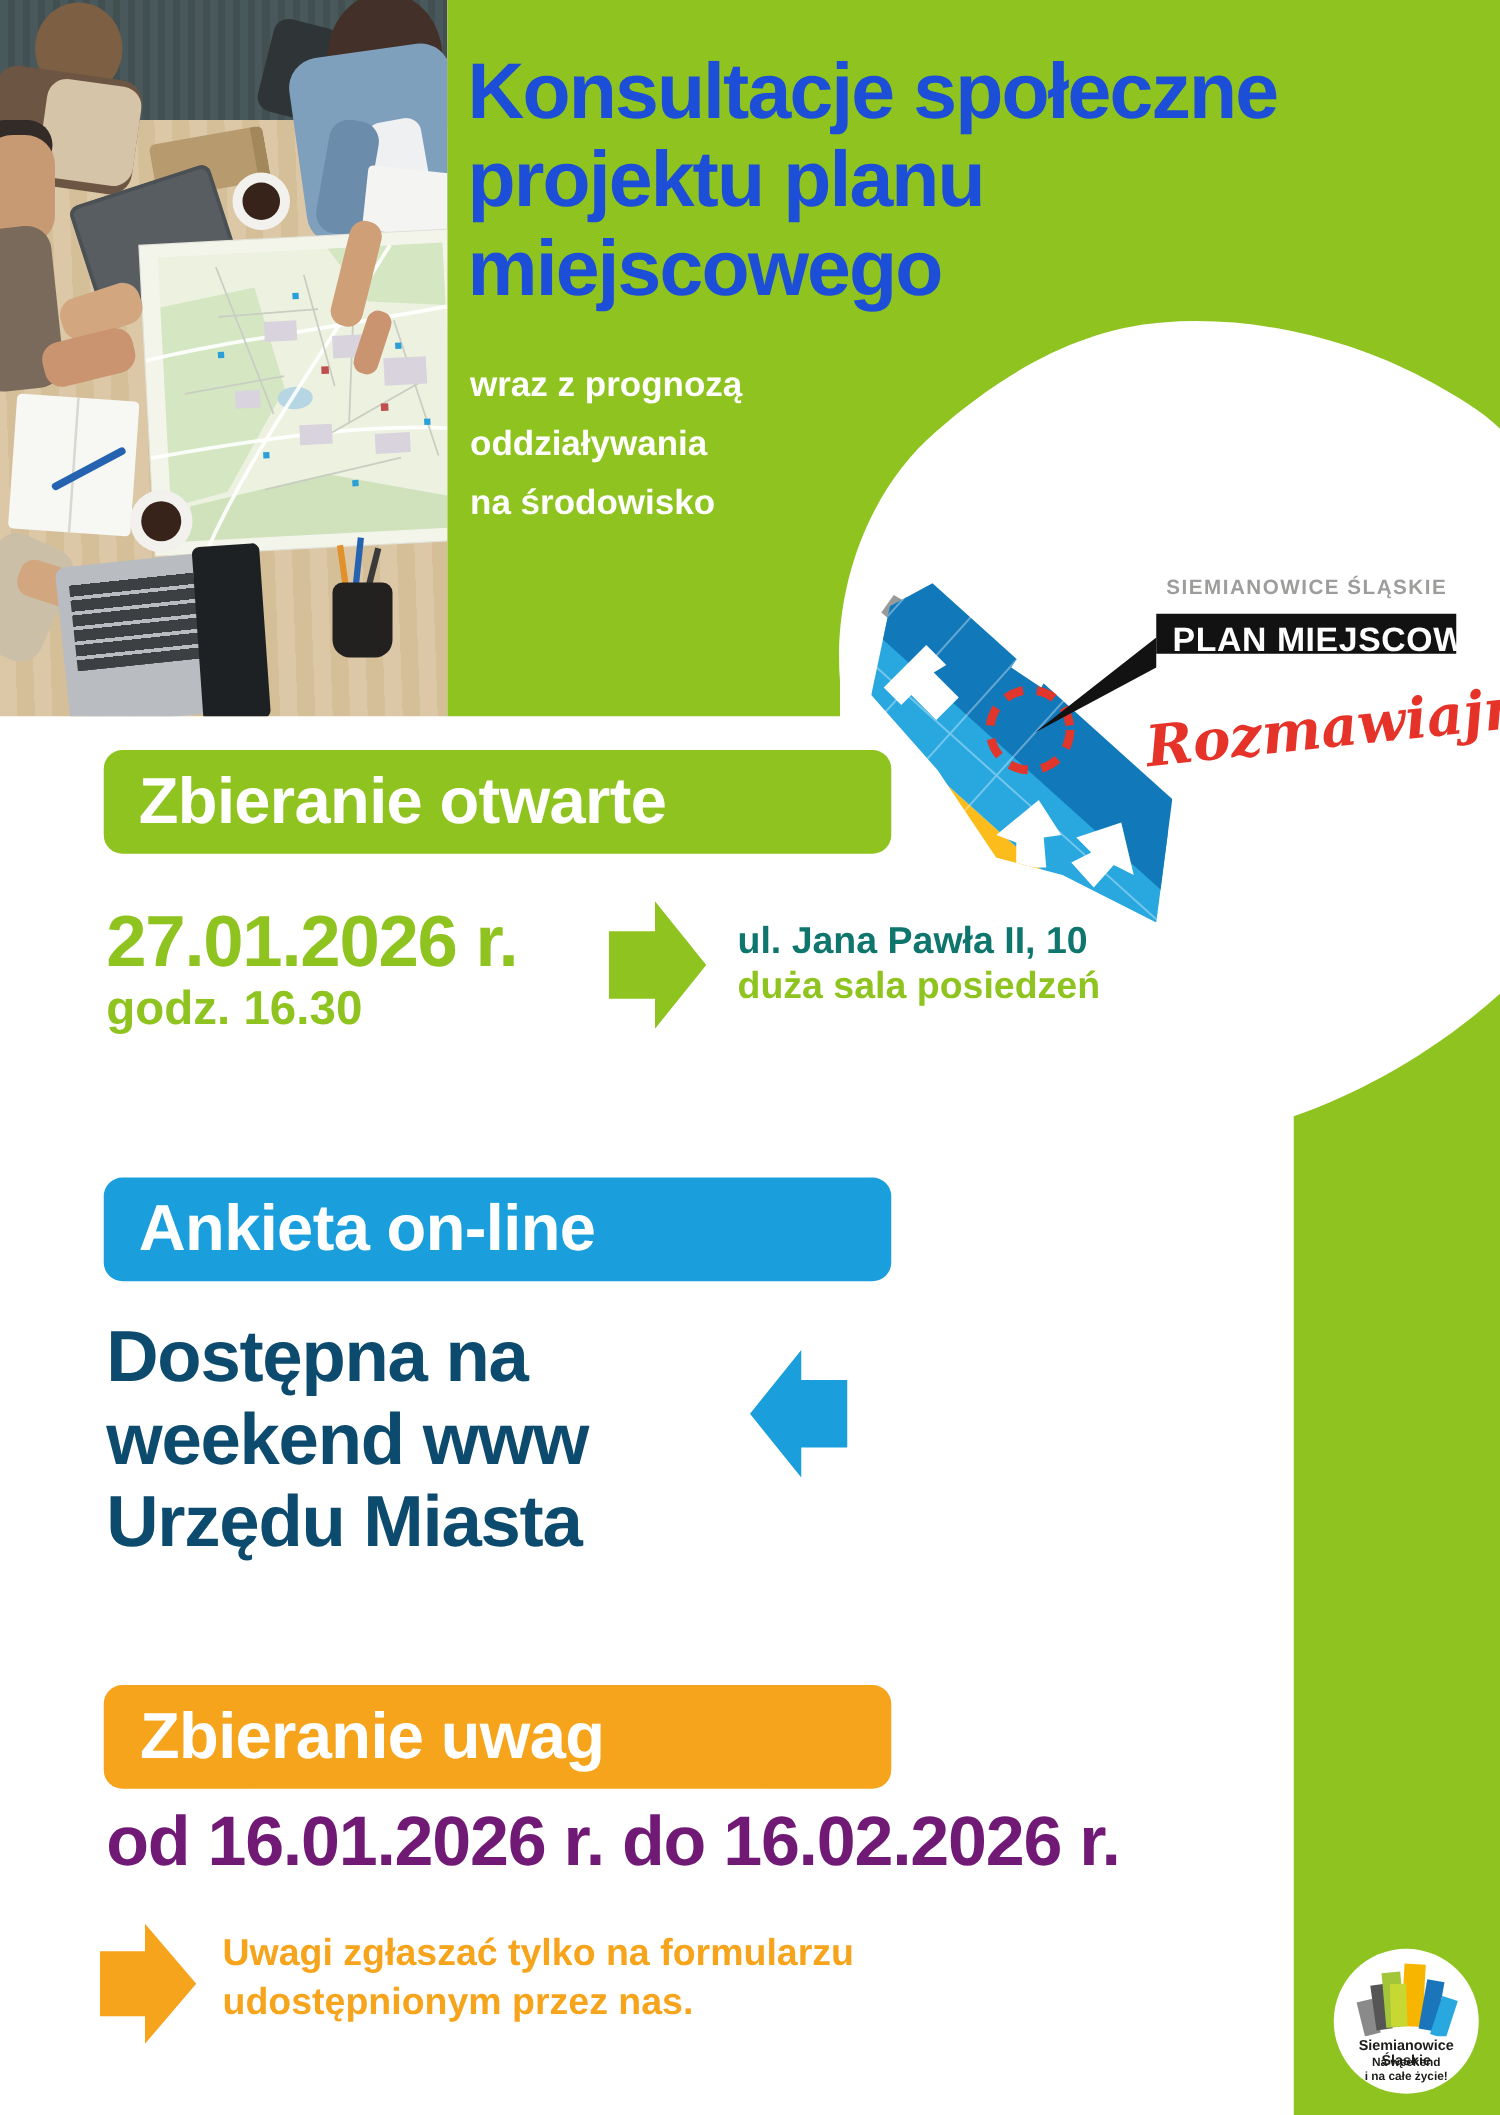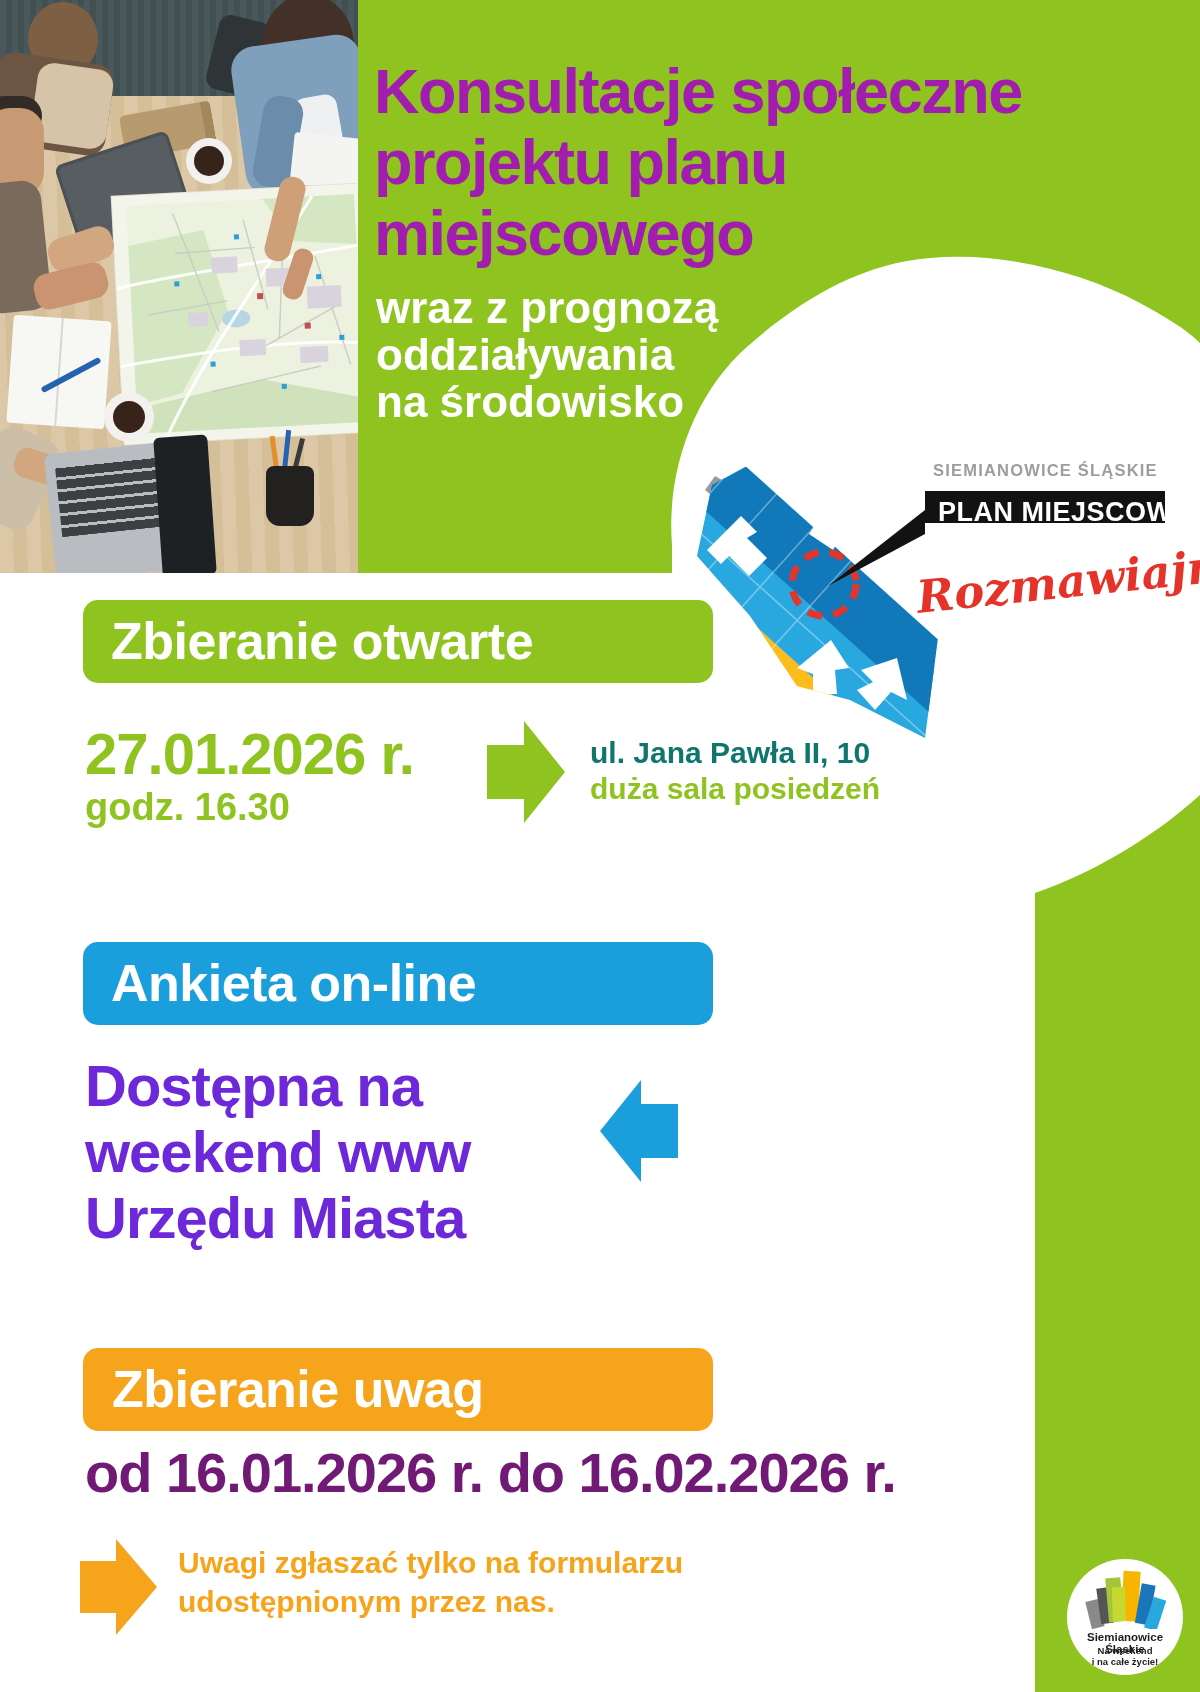--- a/index.html
+++ b/index.html
@@ -2,23 +2,23 @@
 <html><head>
 <meta charset="utf-8">
 <style>
   html,body{margin:0;padding:0;background:#fff;}
   .poster{position:relative;width:1200px;height:1692px;background:#fff;overflow:hidden;
           font-family:"Liberation Sans",sans-serif;}
   .abs{position:absolute;}
   
   .green-header{left:358px;top:0;width:842px;height:573px;background:#8FC31F;z-index:1;}
   .shape-layer{left:0;top:0;width:1200px;height:1692px;z-index:2;pointer-events:none;}
-  .title{left:374px;top:56px;z-index:4;color:#a21caf;font-weight:800;font-size:63px;
+  .title{left:374px;top:38px;z-index:4;color:#1d4ed8;font-weight:800;font-size:63px;
          line-height:71px;letter-spacing:-1.5px;white-space:nowrap;}
-  .subtitle{left:376px;top:284px;z-index:4;color:#fff;font-weight:700;font-size:44px;
+  .subtitle{left:376px;top:284px;z-index:4;color:#fff;font-weight:700;font-size:28px;
             line-height:47px;white-space:nowrap;}
   
   .brand-city{left:933px;top:461px;z-index:5;color:#9D9D9C;font-weight:700;font-size:16.5px;
               letter-spacing:1.2px;white-space:nowrap;}
   .brand-banner{left:925px;top:491px;z-index:5;width:240px;height:32px;background:#121212;
                 color:#fff;font-weight:800;font-size:27px;letter-spacing:.5px;line-height:42px;
                 padding-left:13px;box-sizing:border-box;white-space:nowrap;}
   .brand-script{left:916px;top:552px;z-index:5;color:#E63329;font-family:"DejaVu Serif",serif;
                 font-style:italic;font-weight:700;font-size:45px;transform:rotate(-6deg);
                 white-space:nowrap;}
@@ -28,21 +28,21 @@
           font-weight:800;font-size:52px;letter-spacing:-.5px;line-height:83px;
           padding-left:28px;box-sizing:border-box;white-space:nowrap;}
   .banner.green{top:600px;background:#8FC31F;}
   .banner.blue{top:942px;background:#1B9FDC;}
   .banner.orange{top:1348px;background:#F7A41D;padding-left:29px;}
   .date-line{left:85px;top:720px;color:#8FC31F;font-weight:800;font-size:58px;
              letter-spacing:-1px;z-index:3;white-space:nowrap;}
   .time-line{left:85px;top:786px;color:#8FC31F;font-weight:800;font-size:38px;z-index:3;}
   .addr1{left:590px;top:736px;color:#0f766e;font-weight:700;font-size:30px;z-index:3;white-space:nowrap;}
   .addr2{left:590px;top:772px;color:#8FC31F;font-weight:700;font-size:30px;z-index:3;white-space:nowrap;}
-  .survey-line{color:#6d28d9;font-weight:800;font-size:58px;letter-spacing:-1px;z-index:3;white-space:nowrap;}
+  .survey-line{color:#0c4a6e;font-weight:800;font-size:58px;letter-spacing:-1px;z-index:3;white-space:nowrap;}
   .period-line{left:85px;top:1440px;color:#701a75;font-weight:800;font-size:56px;
                letter-spacing:-1px;z-index:3;white-space:nowrap;}
   .note1{left:178px;top:1546px;color:#F7A41D;font-weight:700;font-size:30px;z-index:3;white-space:nowrap;}
   .note2{left:178px;top:1585px;color:#F7A41D;font-weight:700;font-size:30px;z-index:3;white-space:nowrap;}
   .arrow{z-index:3;}
   
   .footer-logo{left:1067px;top:1559px;width:116px;height:116px;border-radius:50%;
                background:#fff;z-index:4;text-align:center;}
   .footer-logo .t1{position:absolute;left:0;width:116px;top:72px;font-weight:700;font-size:11.5px;color:#1d1d1b;}
   .footer-logo .t2{position:absolute;left:0;width:116px;top:86px;font-weight:700;font-size:9.5px;color:#1d1d1b;}

